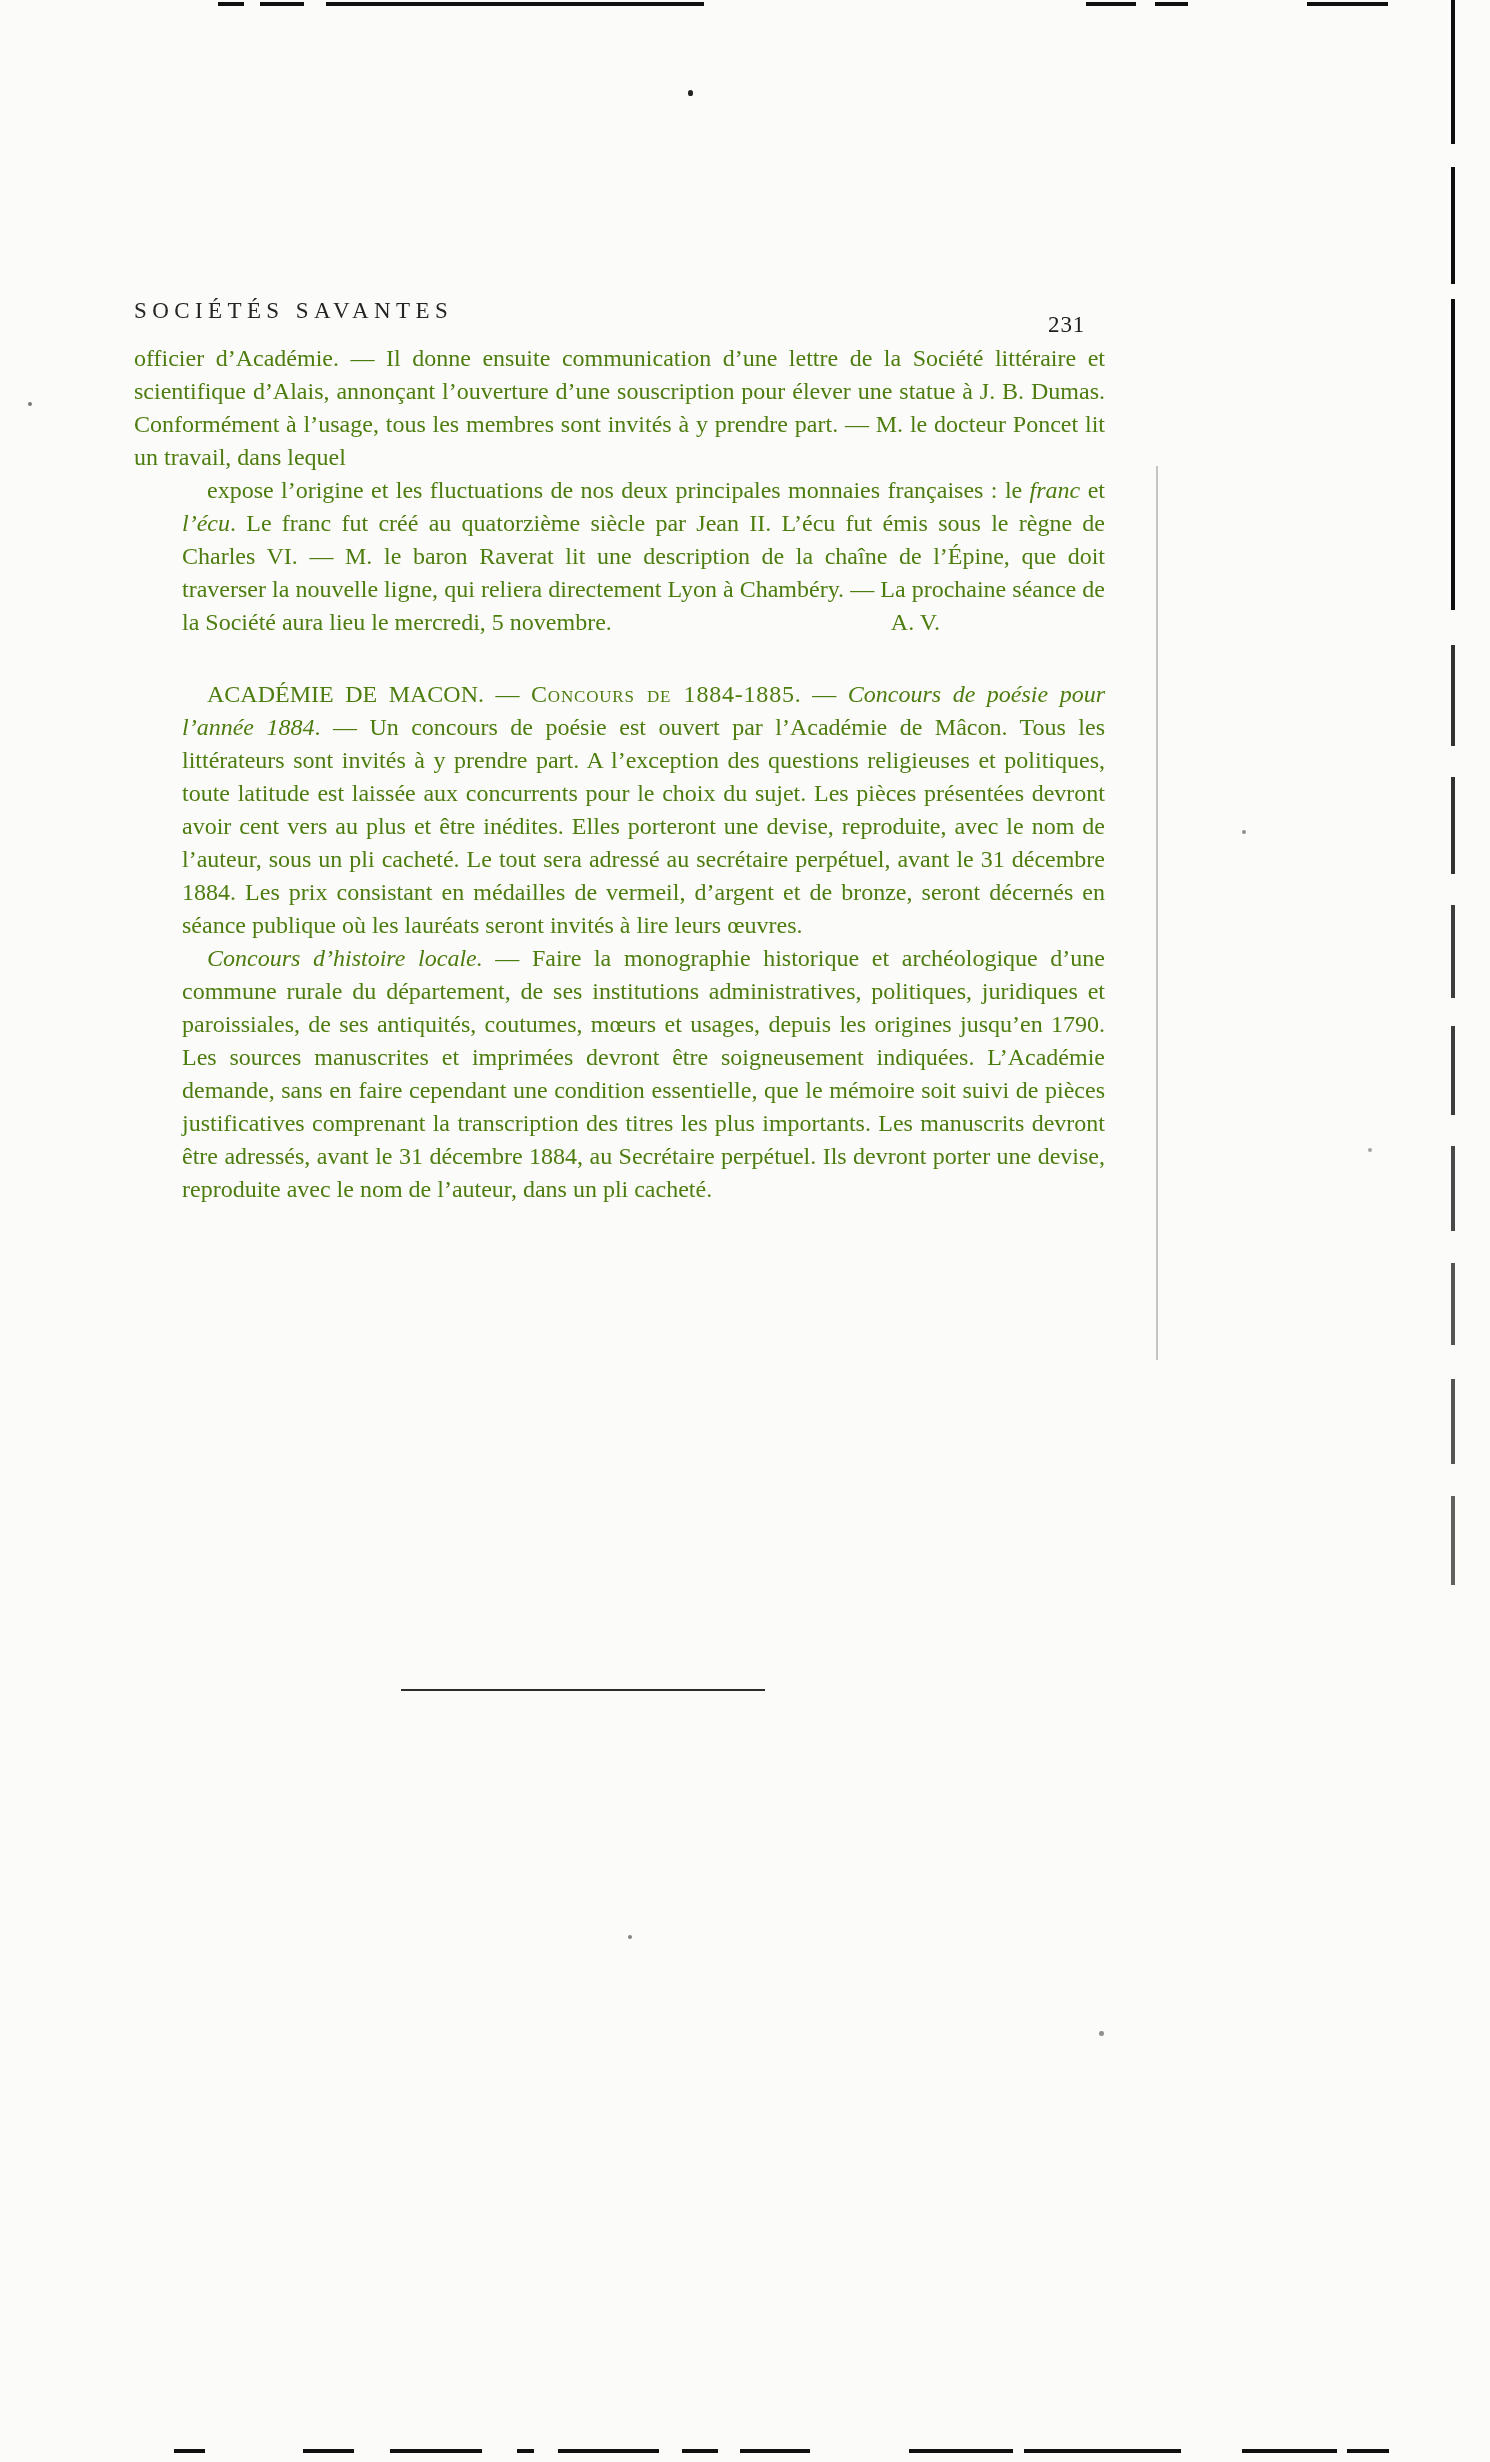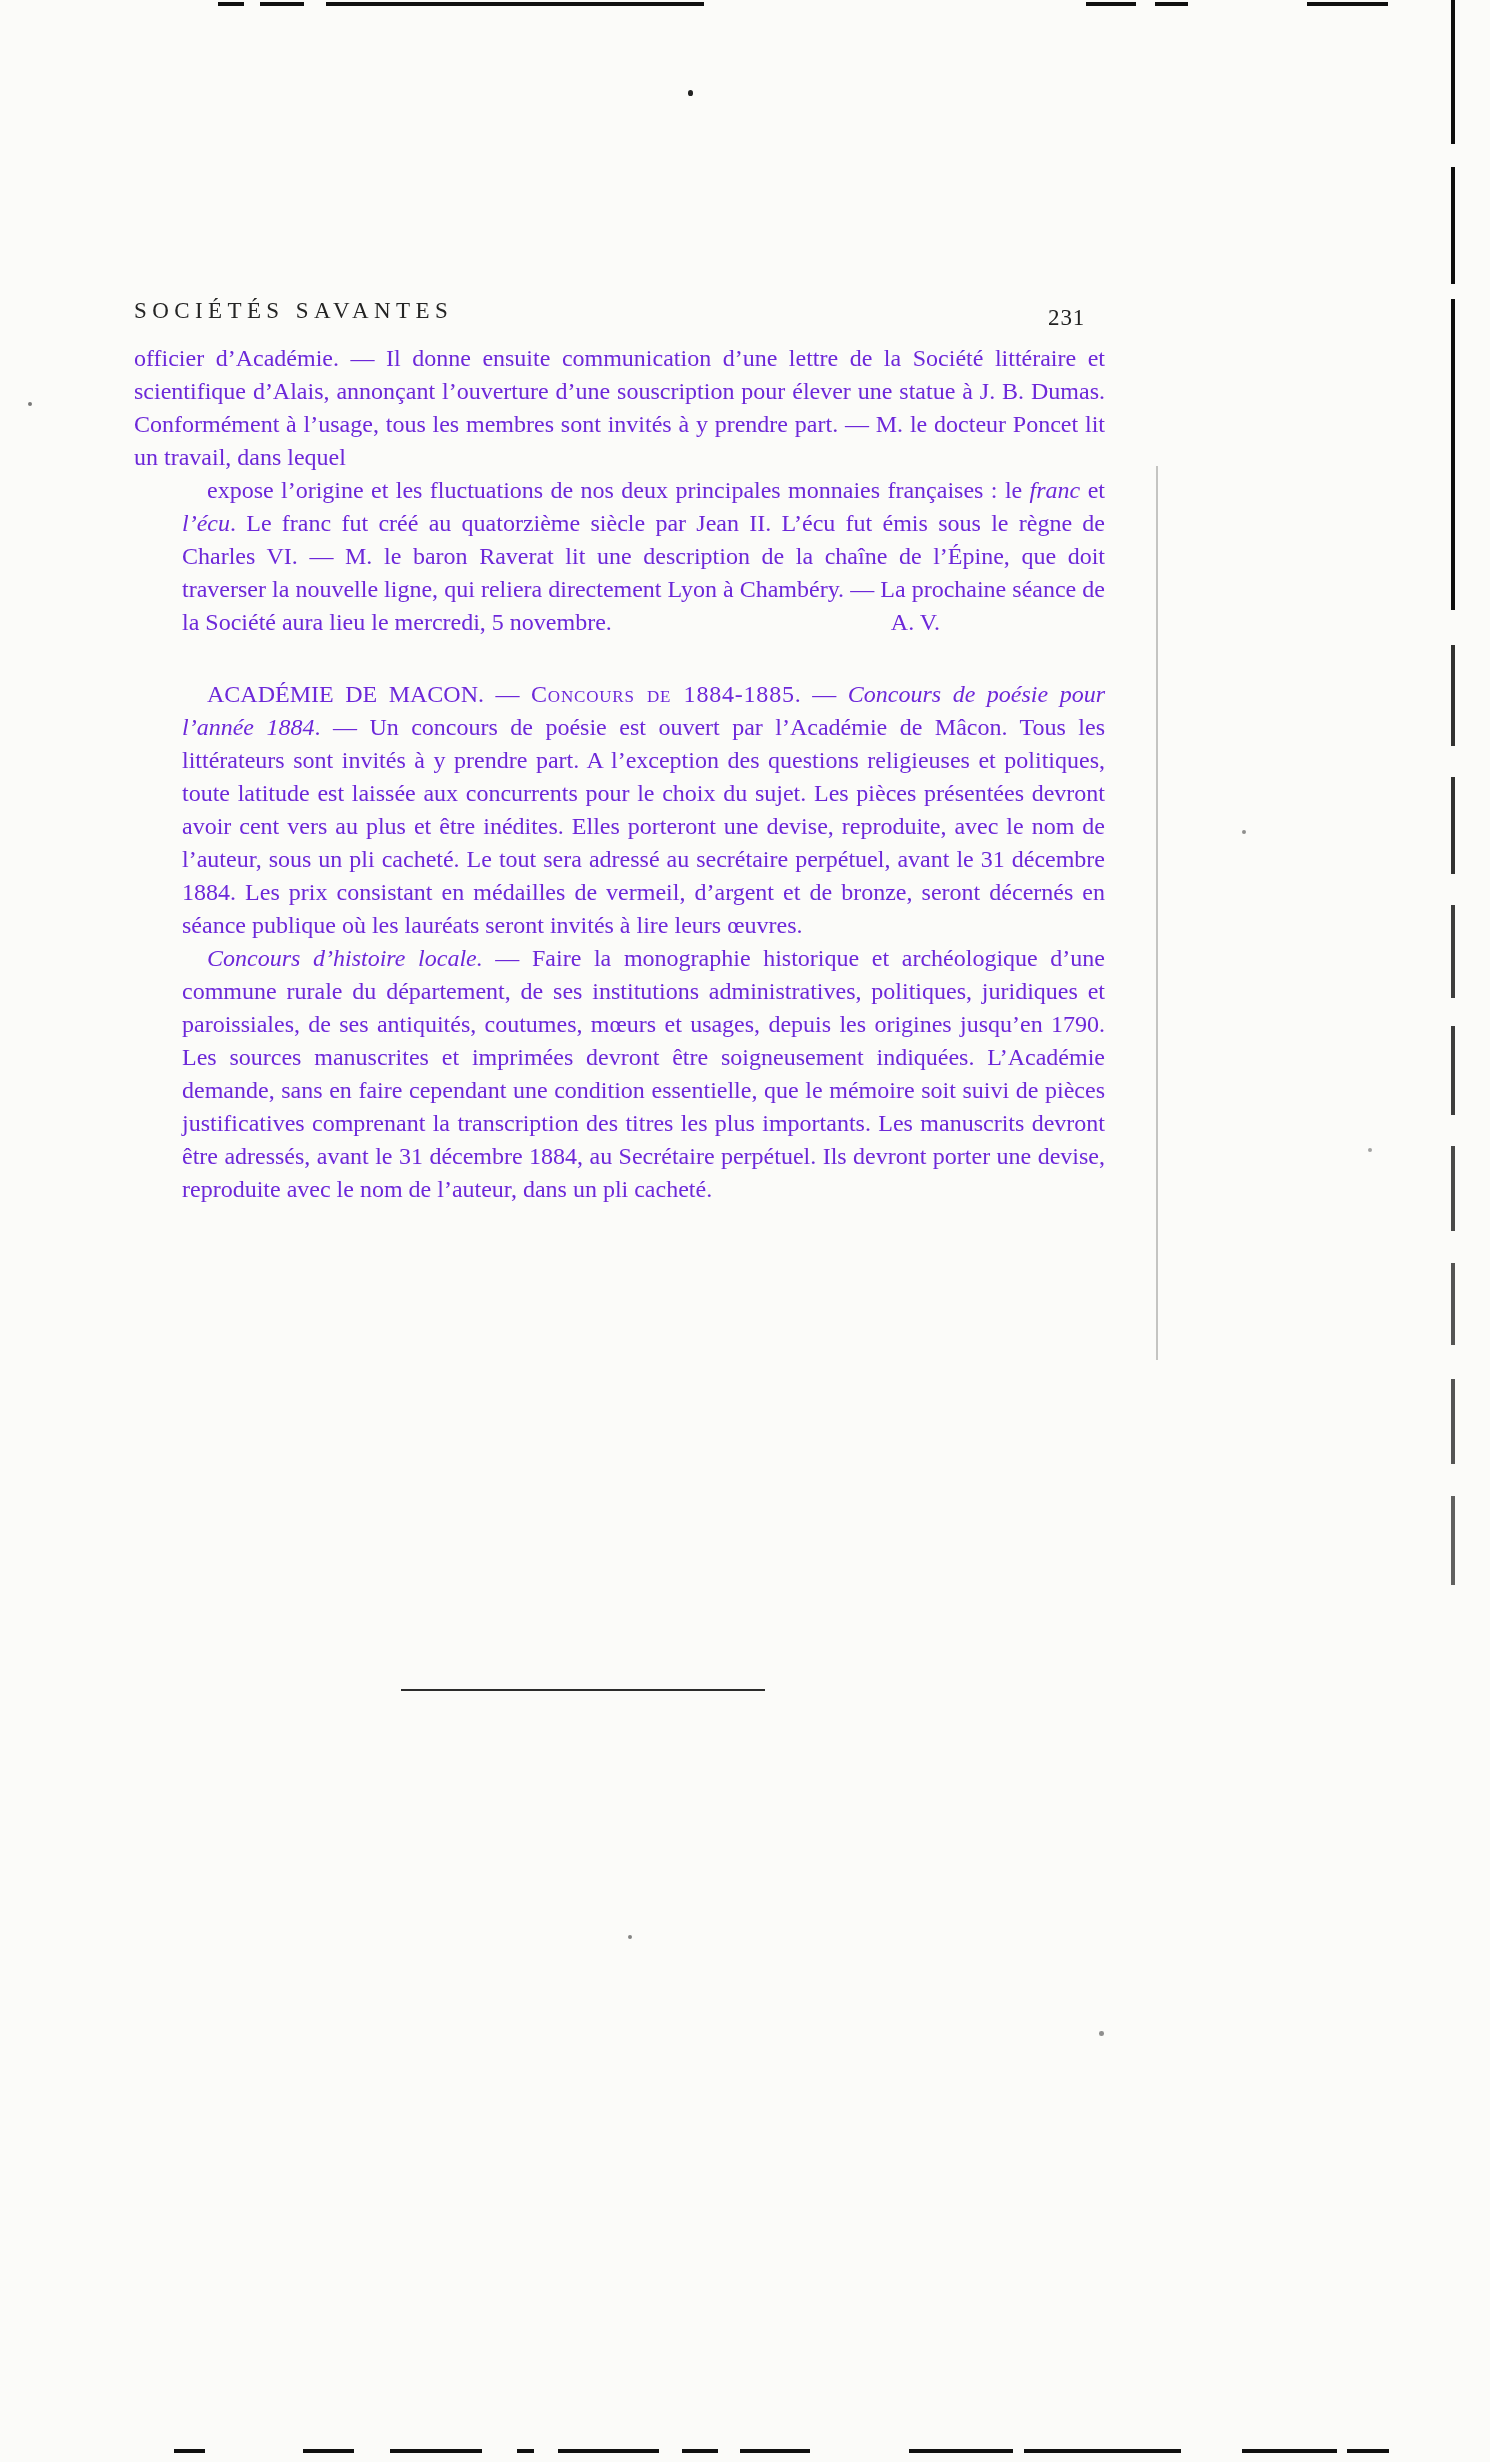--- a/index.html
+++ b/index.html
@@ -23,36 +23,36 @@
   .running-title {
     text-align: left;
     font-size: 23px;
     letter-spacing: 5.4px;
     color: #242424;
     white-space: nowrap;
   }
   .page-number {
     position: absolute;
     right: 20px;
-    top: 7px;
+    top: 14px;
     font-size: 23px;
     letter-spacing: 0.8px;
   }
   .text-col {
     position: absolute;
     left: 134px;
     top: 342px;
     width: 971px;
   }
   .para {
     margin: 0;
     font-size: 24px;
     line-height: 33px;
     text-align: justify;
-    color: #6d28d9;
+    color: #4d7c0f;
   }
   .indent { text-indent: 25px; margin-left: 48px; }
   .gap-before { margin-top: 39px; }
   em { font-style: italic; }
   .sc { font-variant: small-caps; letter-spacing: 0.8px; }
   .sig {
     float: right;
     margin-right: 165px;
     font-style: normal;
   }

